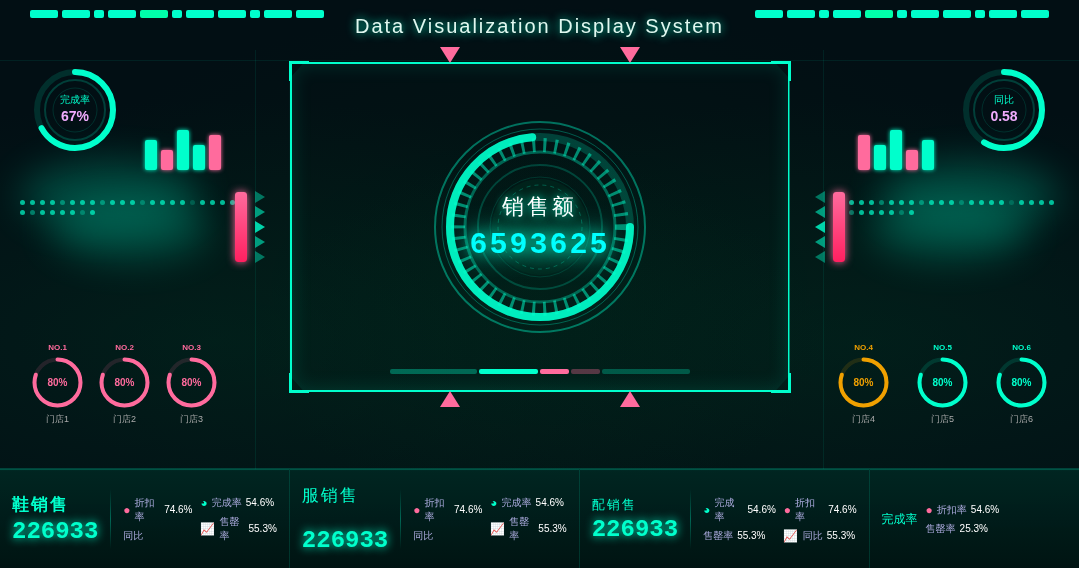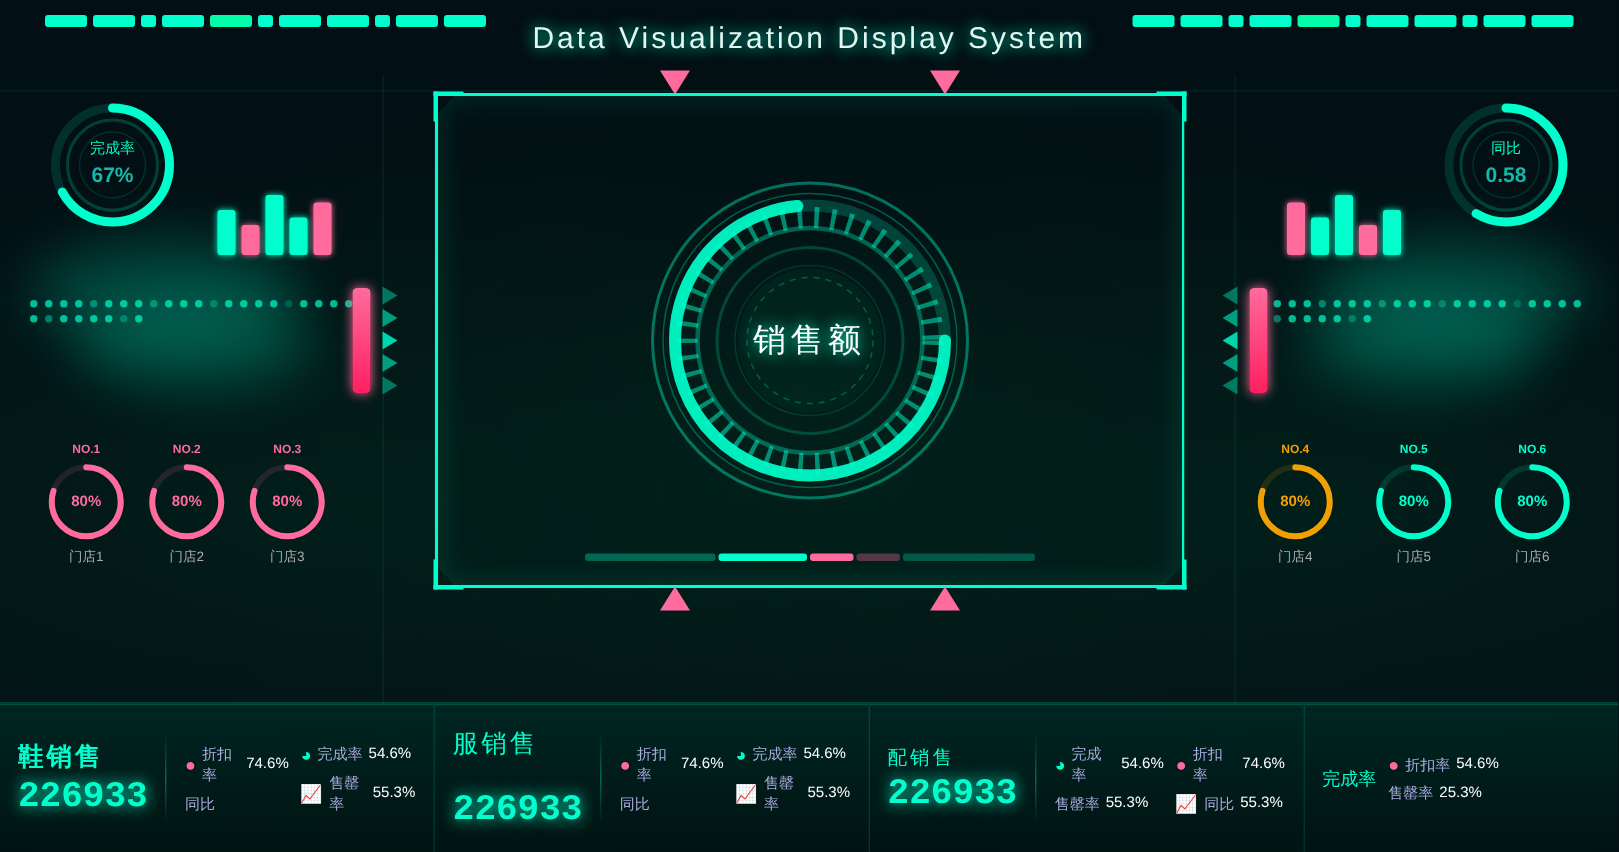--- a/index.html
+++ b/index.html
@@ -78,21 +78,21 @@
       inset: 0;
       display: flex;
       flex-direction: column;
       align-items: center;
       justify-content: center;
       color: #00ffcc;
       font-size: 11px;
       line-height: 1.4;
       text-align: center;
     }
-    .gauge-label .gauge-main { font-size: 14px; font-weight: bold; color: #14b8a6; }
+    .gauge-label .gauge-main { font-size: 14px; font-weight: bold; color: #f0abfc; }
 
     
     .frame-border {
       position: absolute;
       inset: 0;
       border: 2px solid #00ffcc;
       clip-path: polygon(3% 0%, 97% 0%, 100% 5%, 100% 95%, 97% 100%, 3% 100%, 0% 95%, 0% 5%);
       box-shadow: inset 0 0 20px rgba(0,255,204,0.15), 0 0 20px rgba(0,255,204,0.2);
     }
     .frame-corner {
@@ -237,20 +237,21 @@
       letter-spacing: 2px;
       text-shadow: 0 0 15px #00ffcc, 0 0 30px #00ffcc;
       margin-top: 6px;
       font-family: 'Courier New', monospace;
     }
     .store-item {
       display: flex;
       flex-direction: column;
       align-items: center;
       gap: 3px;
+      margin-top: 48px;
     }
     .store-ring {
       position: relative;
       width: 55px;
       height: 55px;
     }
     .store-ring svg { width: 100%; height: 100%; transform: rotate(-90deg); }
     .store-ring-label {
       position: absolute;
       inset: 0;
@@ -525,20 +526,21 @@
         <circle cx="110" cy="110" r="50" fill="none" stroke="#00ffcc22" stroke-width="1"></circle>
 
         <circle cx="110" cy="110" r="82" fill="none" stroke="#00ffcc" stroke-width="14" stroke-dasharray="3 8.12" opacity="0.5"></circle>
 
         <circle cx="110" cy="110" r="48" fill="rgba(0,40,30,0.7)"></circle>
 
         <circle cx="110" cy="110" r="42" fill="none" stroke="#00ffcc44" stroke-width="1" stroke-dasharray="4 4"></circle>
       </svg>
       <div class="radar-center-text">
         <span class="sales-label">销售额</span>
+        <span class="sales-value">6593625</span>
       </div>
     </div>
   </div>
 
   <div style="position:absolute;bottom:18px;left:50%;transform:translateX(-50%);width:300px;height:5px;display:flex;gap:2px;">
     <div style="flex:3;background:#00ffcc55;border-radius:2px;"></div>
     <div style="flex:2;background:#00ffcc;border-radius:2px;"></div>
     <div style="flex:1;background:#ff6b9d;border-radius:2px;"></div>
     <div style="flex:1;background:#ff6b9d55;border-radius:2px;"></div>
     <div style="flex:3;background:#00ffcc44;border-radius:2px;"></div>

